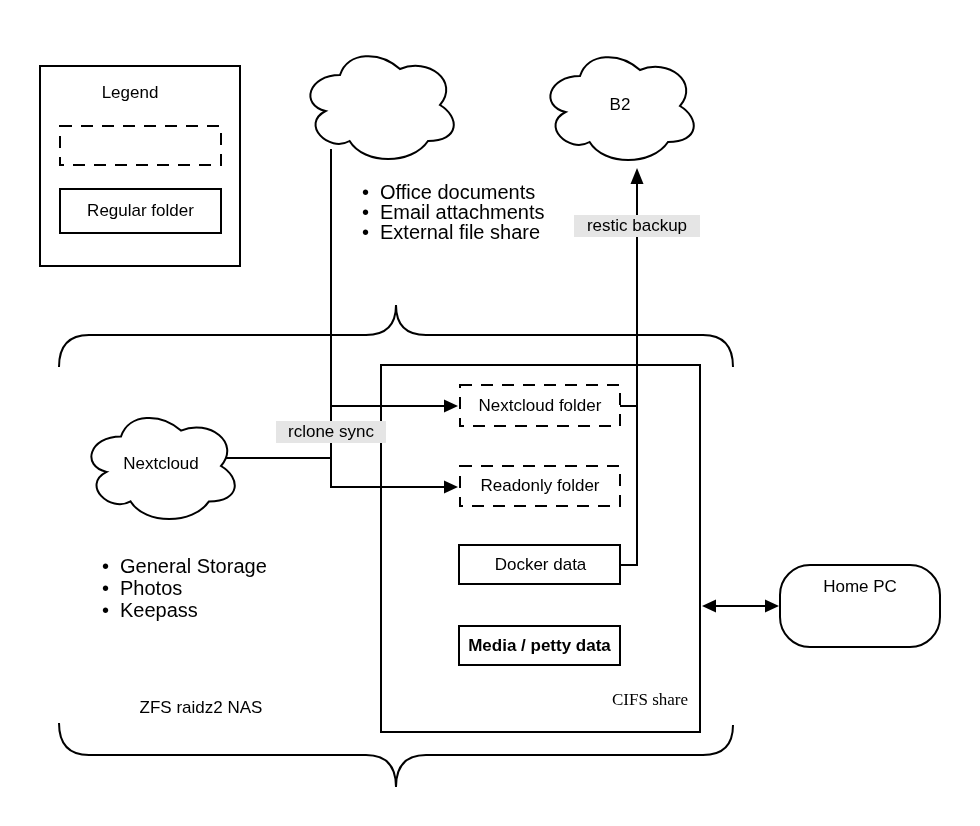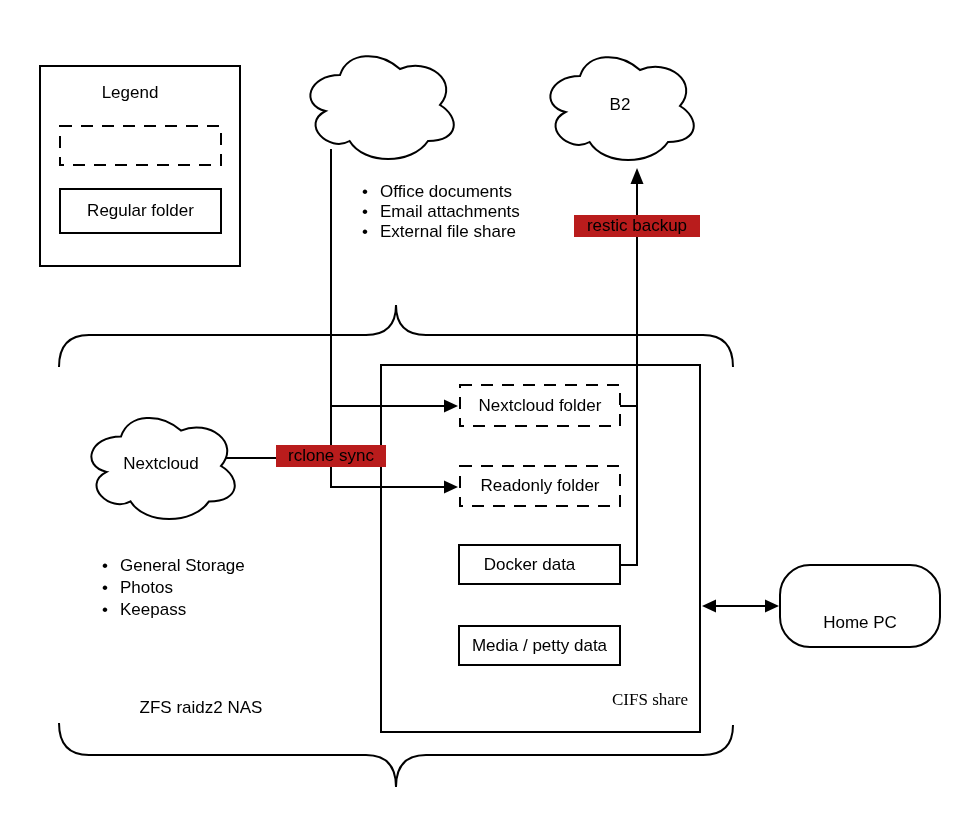--- a/index.html
+++ b/index.html
@@ -17,27 +17,27 @@
     position: absolute;
     display: flex;
     align-items: center;
     justify-content: center;
     font-size: 17px;
     line-height: 20px;
     white-space: nowrap;
     color: #000;
   }
   .lbl.right { justify-content: flex-end; font-family: Liberation Serif, serif; }
-  .lbl.masked { background: #b91c1c; }
+  .lbl.masked { background: #e5e5e5; }
   .blist {
     position: absolute;
     list-style: none;
     margin: 0;
     padding: 0;
-    font-size: 17px;
+    font-size: 20px;
   }
   .blist li { position: relative; padding-left: 20px; }
   .blist li::before { content: "\2022"; position: absolute; left: 2px; }
   .blist.gap20 li { line-height: 20px; }
   .blist.gap22 li { line-height: 22px; }
 </style>
 </head>
 <body>
 
 <div class="canvas">
@@ -93,23 +93,23 @@
       <li>External file share</li>
     </ul>
   <ul class="blist gap22" style="left:100px; top:555px;">
       <li>General Storage</li>
       <li>Photos</li>
       <li>Keepass</li>
     </ul>
 
   <div class="lbl" style="left:460px; top:385px; width:160px; height:41px;">Nextcloud folder</div>
   <div class="lbl" style="left:460px; top:466px; width:160px; height:40px;">Readonly folder</div>
-  <div class="lbl" style="left:459px; top:545px; width:141px; height:39px;">Docker data</div>
-  <div class="lbl" style="left:459px; top:626px; width:161px; height:39px;">Media / petty data</div>
+  <div class="lbl" style="left:459px; top:545px; width:141px; height:39px;padding-left:11px;">Docker data</div>
+  <div class="lbl" style="left:459px; top:626px; width:161px; height:39px;font-weight:bold;">Media / petty data</div>
 
-  <div class="lbl" style="left:780px; top:582px; width:160px; height:82px;">Home PC</div>
+  <div class="lbl" style="left:780px; top:546px; width:160px; height:82px;">Home PC</div>
 
-  <div class="lbl masked" style="left:276px; top:421px; width:110px; height:22px;margin-top:24px;">rclone sync</div>
+  <div class="lbl masked" style="left:276px; top:421px; width:110px; height:22px;">rclone sync</div>
   <div class="lbl masked" style="left:574px; top:215px; width:126px; height:22px;">restic backup</div>
   <div class="lbl right" style="left:540px; top:690px; width:148px; height:20px;">CIFS share</div>
   <div class="lbl" style="left:126px; top:698px; width:150px; height:20px;">ZFS raidz2 NAS</div>
 
 </div>
 
 </body></html>

